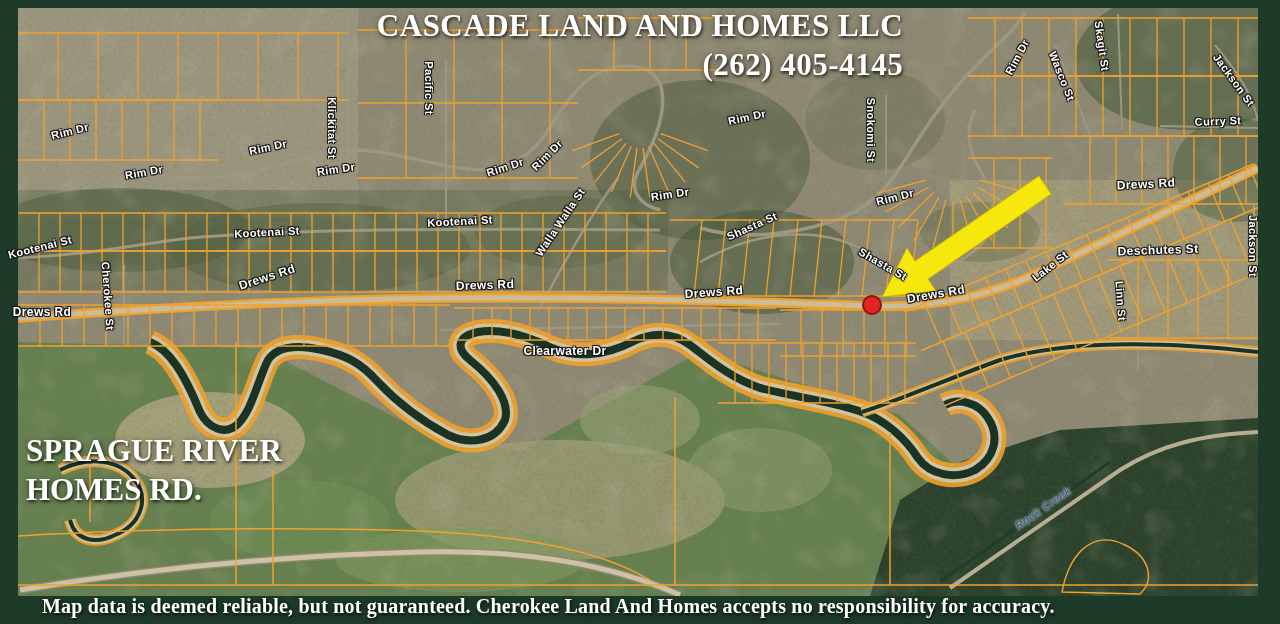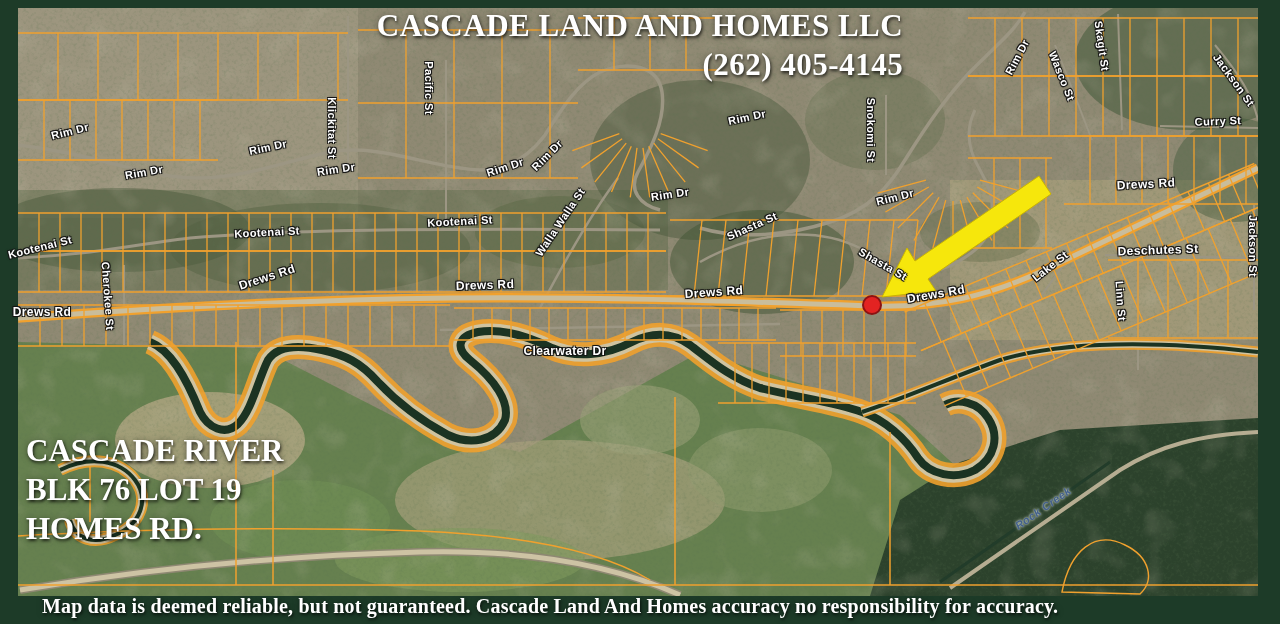--- a/index.html
+++ b/index.html
@@ -441,19 +441,18 @@
       <div class="st-label" style="left: 565px; top: 311px; font-size: 12px; transform: translate(-50%, -50%) rotate(0deg); margin-top: 40px;">Clearwater Dr</div>
       <div class="water-label" style="left: 1043px; top: 508px; font-size: 11px; transform: translate(-50%, -50%) rotate(-35deg);">Rock Creek</div>
     </div>
 
   <div class="title-wrap big-serif">
     <div class="title-line">CASCADE LAND AND HOMES LLC</div>
     <div class="title-line">(262) 405-4145</div>
   </div>
 
   <div class="prop-wrap big-serif">
-    <div class="prop-line">CASCADE RIVER</div>
-    <div class="prop-line">BLK 76 LOT 19</div>
+    <div class="prop-line">SPRAGUE RIVER</div>
     <div class="prop-line">HOMES RD.</div>
   </div>
 
-  <div class="disclaimer big-serif">Map data is deemed reliable, but not guaranteed. Cascade Land And Homes accuracy no responsibility for accuracy.</div>
+  <div class="disclaimer big-serif">Map data is deemed reliable, but not guaranteed. Cherokee Land And Homes accepts no responsibility for accuracy.</div>
 </div>
 
 </body></html>

